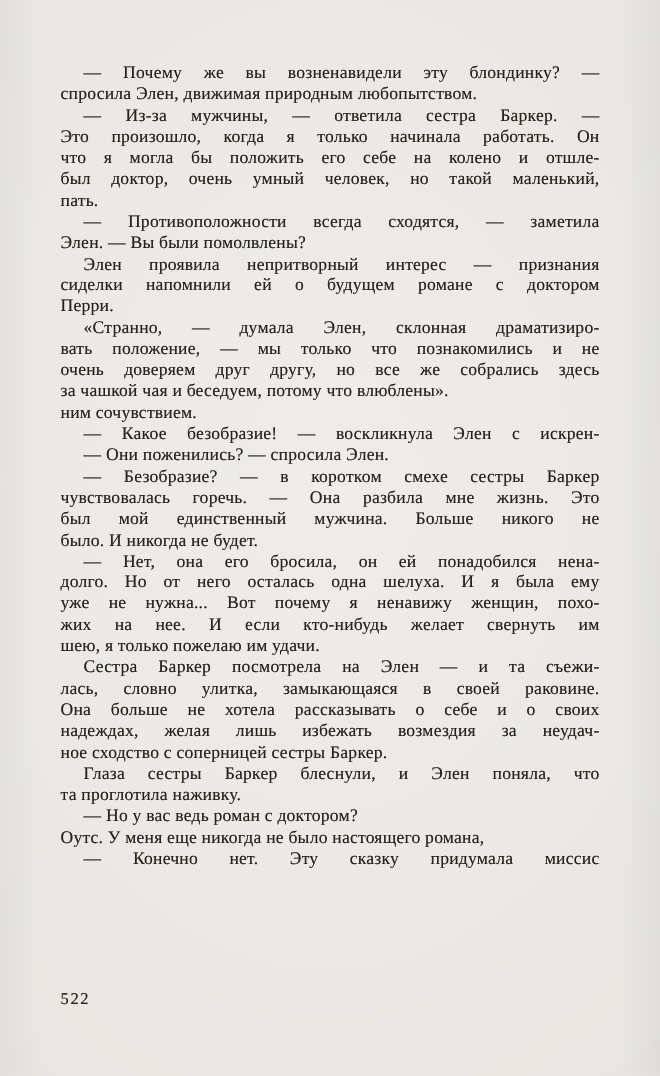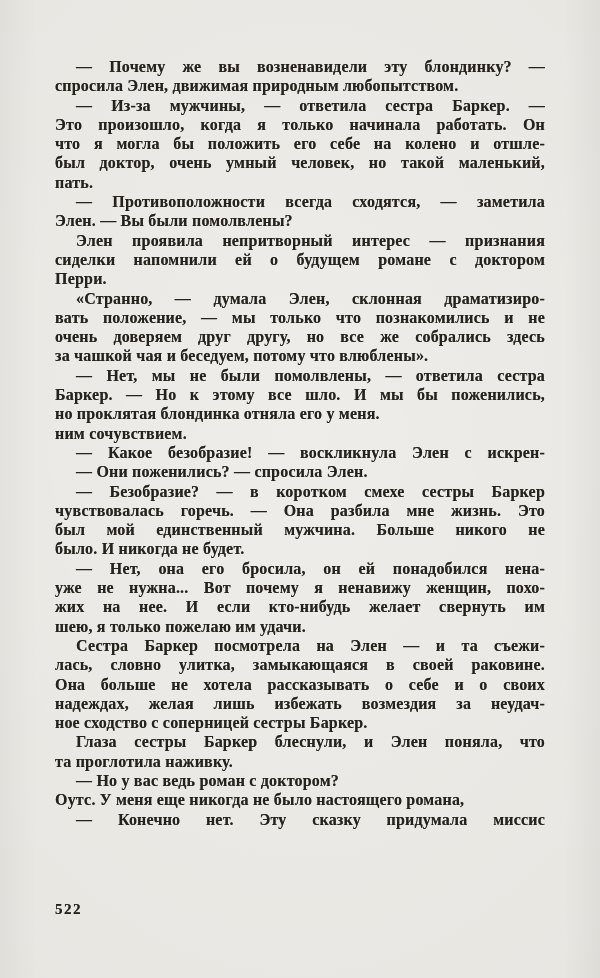--- a/index.html
+++ b/index.html
@@ -34,34 +34,33 @@
     text-shadow: 0 0 0.5px rgba(38,34,28,0.55);
   }
   .paragraph {
     margin: 0;
   }
   .line {
     text-align: justify;
     text-align-last: justify;
     height: 19.3px;
     overflow: visible;
-    font-weight: bold;
   }
   .line.first {
     padding-left: 21px;
   }
   .line.last {
     text-align: right;
     text-align-last: left;
   }
   .page-number {
     position: absolute;
     left: 55px;
     top: 901px;
-    font-weight: bold;
+    font-weight: normal;
     font-size: 15px;
     letter-spacing: 1.5px;
     color: #26221c;
     text-shadow: 0 0 0.5px rgba(38,34,28,0.6);
   }
 </style>
 </head>
 <body>
 
 <div class="scan-page">
@@ -86,39 +85,35 @@
         <div class="line">сиделки напомнили ей о будущем романе с доктором</div>
         <div class="line last">Перри.</div>
       </div>
       <div class="paragraph">
         <div class="line first">«Странно, — думала Элен, склонная драматизиро-</div>
         <div class="line">вать положение, — мы только что познакомились и не</div>
         <div class="line">очень доверяем друг другу, но все же собрались здесь</div>
         <div class="line last">за чашкой чая и беседуем, потому что влюблены».</div>
       </div>
       <div class="paragraph">
-        <div class="line first">— Нет, мы не были помолвлены, — ответила сестра</div>
-        <div class="line">Баркер. — Но к этому все шло. И мы бы поженились,</div>
-        <div class="line last">но проклятая блондинка отняла его у меня.</div>
-      </div>
-      <div class="paragraph">
         <div class="line last">ним сочувствием.</div>
         <div class="line first">— Какое безобразие! — воскликнула Элен с искрен-</div>
       </div>
       <div class="paragraph">
         <div class="line first last">— Они поженились? — спросила Элен.</div>
       </div>
       <div class="paragraph">
         <div class="line first">— Безобразие? — в коротком смехе сестры Баркер</div>
         <div class="line">чувствовалась горечь. — Она разбила мне жизнь. Это</div>
         <div class="line">был мой единственный мужчина. Больше никого не</div>
         <div class="line last">было. И никогда не будет.</div>
       </div>
       <div class="paragraph">
         <div class="line first">— Нет, она его бросила, он ей понадобился нена-</div>
+        <div class="line">долго. Но от него осталась одна шелуха. И я была ему</div>
         <div class="line">уже не нужна... Вот почему я ненавижу женщин, похо-</div>
         <div class="line">жих на нее. И если кто-нибудь желает свернуть им</div>
         <div class="line last">шею, я только пожелаю им удачи.</div>
       </div>
       <div class="paragraph">
         <div class="line first">Сестра Баркер посмотрела на Элен — и та съежи-</div>
         <div class="line">лась, словно улитка, замыкающаяся в своей раковине.</div>
         <div class="line">Она больше не хотела рассказывать о себе и о своих</div>
         <div class="line">надеждах, желая лишь избежать возмездия за неудач-</div>
         <div class="line last">ное сходство с соперницей сестры Баркер.</div>

